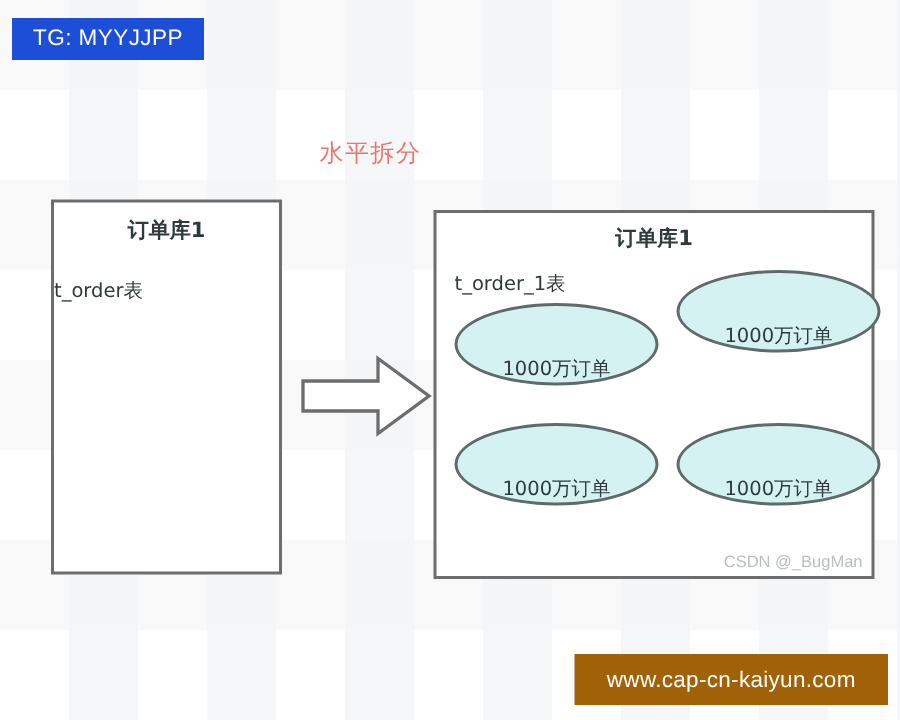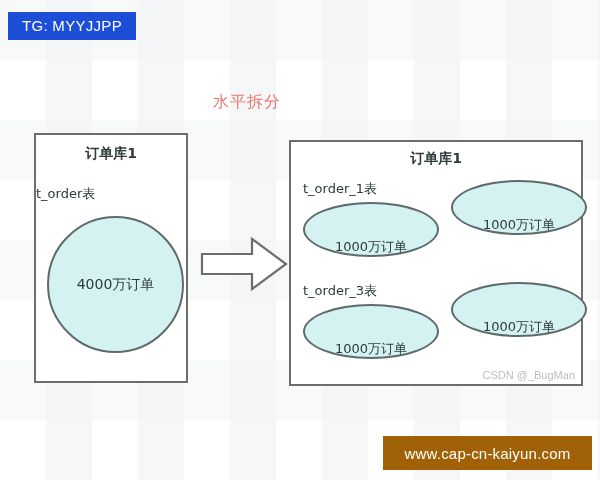--- a/index.html
+++ b/index.html
@@ -210,23 +210,20 @@
 
 <div id="bg-watermark"></div>
 
 <div id="tg-badge">TG: MYYJJPP</div>
 
 <div id="split-label">水平拆分</div>
 
 <div id="left-box" class="db-box">
   <div class="box-title">订单库1</div>
   <div id="left-table-label" class="table-label">t_order表</div>
-  <div id="big-circle">
-    <span class="circle-text">4000万订单</span>
-  </div>
 </div>
 
 <div id="arrow">
   <svg width="88" height="56" viewBox="0 0 88 56" xmlns="http://www.w3.org/2000/svg">
     <polygon points="2,18 52,18 52,3 86,28 52,53 52,38 2,38" fill="#ffffff" stroke="#6d6d6d" stroke-width="2.2" stroke-linejoin="miter"></polygon>
   </svg>
 </div>
 
 <div id="right-box" class="db-box">
   <div class="box-title">订单库1</div>
@@ -240,21 +237,20 @@
   </div>
 
   <div id="shard-2" class="shard">
     <div class="ellipse">
       <span>1000万</span>
       <span>订单</span>
     </div>
   </div>
 
   <div id="shard-3" class="shard">
-    <span class="table-label">t_order_3表</span>
     <div class="ellipse">
       <span>1000万</span>
       <span>订单</span>
     </div>
   </div>
 
   <div id="shard-4" class="shard">
     <div class="ellipse">
       <span>1000万</span>
       <span>订单</span>

